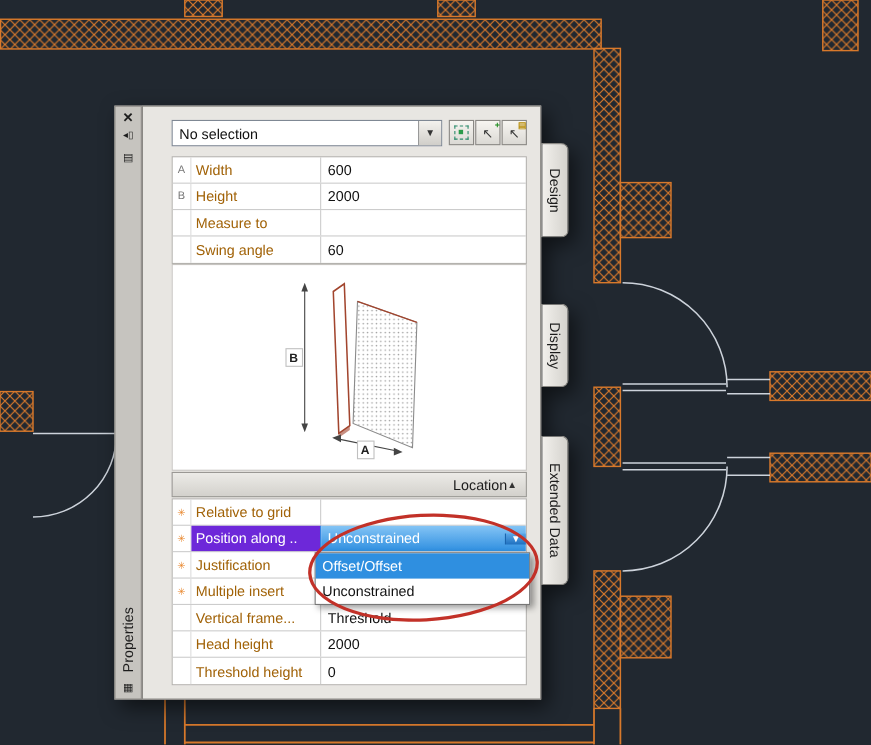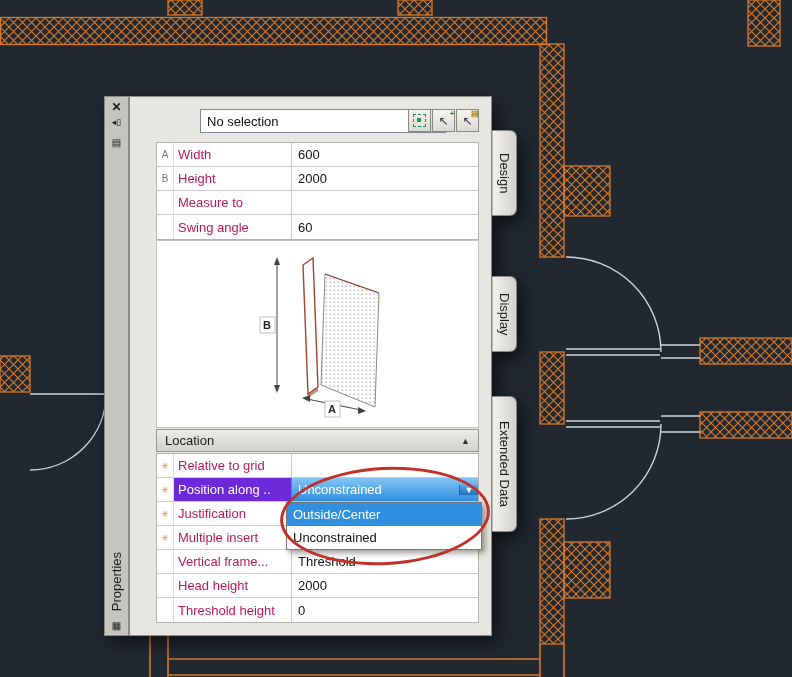--- a/index.html
+++ b/index.html
@@ -13,21 +13,21 @@
   .strip{position:absolute;left:0;top:0;width:25px;height:540px;background:#c6c4bf;
          border:1px solid #8a8884;box-sizing:border-box;}
   .sicon{position:absolute;left:0;width:23px;text-align:center;color:#1c1c1c;cursor:pointer;}
   .vtitle{position:absolute;bottom:24px;left:0;width:23px;display:flex;justify-content:center;}
   .vtitle span{writing-mode:vertical-rl;transform:rotate(180deg);font-size:13px;color:#1c1c1c;}
 
   .panel{position:absolute;left:25px;top:0;width:363px;height:540px;background:#e8e6e2;
          border:1px solid #8a8884;box-sizing:border-box;}
 
   .combo{position:absolute;left:26px;top:12px;width:246px;height:24px;background:#fff;
-         border:1px solid #7f8894;box-sizing:border-box;display:flex;align-items:center;margin-left:44px;}
+         border:1px solid #7f8894;box-sizing:border-box;display:flex;align-items:center;}
   .combo .val{flex:1;padding-left:6px;font-size:13px;color:#111;}
   .combo .btn{width:20px;height:100%;background:linear-gradient(#f4f2ee,#d0cec9);
          border-left:1px solid #999;display:flex;align-items:center;justify-content:center;
          font-size:9px;color:#333;}
 
   .tbtn{position:absolute;top:12px;width:23px;height:23px;background:linear-gradient(#f7f5f1,#dbd9d4);
         border:1px solid #8a8884;box-sizing:border-box;display:flex;align-items:center;justify-content:center;}
   .pickbox{width:11px;height:11px;border:1px dashed #2a8a6a;position:relative;}
   .pickbox i{position:absolute;left:3px;top:3px;width:4px;height:4px;background:#2a9a4a;}
   .tglyph{font-size:12px;color:#333;position:relative;line-height:1;}
@@ -36,34 +36,34 @@
 
   .grid1,.grid2{position:absolute;left:26px;width:323px;background:#fff;
         border:1px solid #b4b2ae;box-sizing:border-box;}
   .grid1{top:45px;} .grid2{top:356px;}
   .grow{display:flex;height:24px;border-bottom:1px solid #ccc;align-items:stretch;font-size:13px;box-sizing:border-box;}
   .grow:last-child{border-bottom:none;}
   .ck{width:16px;display:flex;align-items:center;justify-content:center;color:#777;
       font-size:10px;border-right:1px solid #ddd;}
   .cs{width:16px;display:flex;align-items:center;justify-content:center;color:#e8862c;
       font-size:9px;border-right:1px solid #ddd;}
-  .cl{width:113px;padding-left:4px;display:flex;align-items:center;border-right:1px solid #ccc;color:#be185d;}
+  .cl{width:113px;padding-left:4px;display:flex;align-items:center;border-right:1px solid #ccc;color:#a16207;}
   .cv{flex:1;padding-left:6px;display:flex;align-items:center;color:#111;}
   .cl.sel{background:#6d28d9;color:#fff;border-right-color:#2f8fe0;}
   .cv.ddopen{padding:0;background:linear-gradient(#84c4f5,#2f8fe0);color:#fff;}
   .cv.ddopen .val{flex:1;padding-left:6px;display:flex;align-items:center;}
   .cv.ddopen .ddbtn{width:18px;background:linear-gradient(#5aa7e8,#1f70bf);
       border-left:1px solid #1b65ae;color:#fff;font-size:9px;display:flex;align-items:center;justify-content:center;}
 
   .imgbox{position:absolute;left:26px;top:143px;width:323px;height:188px;background:#fff;
       border:1px solid #c6c4c0;box-sizing:border-box;}
 
   .lochdr{position:absolute;left:26px;top:332px;width:323px;height:23px;box-sizing:border-box;
       background:linear-gradient(#ecebe7,#d3d1cc);border:1px solid #9a9894;display:flex;
-      align-items:center;padding:0 8px;font-size:13px;color:#1c1c1c;}
+      align-items:center;padding:0 8px;font-size:13px;color:#1c1c1c;text-align:right;}
   .lochdr .t{flex:1;}
   .lochdr .arr{font-size:9px;color:#333;}
 
   .droplist{position:absolute;left:156px;top:405px;width:194px;background:#fff;
       border:1px solid #777;box-shadow:3px 3px 6px rgba(0,0,0,.4);z-index:8;}
   .ditem{height:23px;display:flex;align-items:center;padding-left:6px;font-size:13px;color:#111;}
   .ditem.sel{background:#2f8fe0;color:#fff;}
 
   .redring{position:absolute;left:150px;top:370px;width:204px;height:92px;
       border:3px solid #c23128;border-radius:50%;transform:rotate(-3deg);
@@ -251,21 +251,21 @@
           <div class="cv">2000</div>
         </div>
         <div class="grow">
           <div class="cs"></div>
           <div class="cl">Threshold height</div>
           <div class="cv">0</div>
         </div>
       </div>
 
       <div class="droplist">
-        <div class="ditem sel">Outside/Center</div>
+        <div class="ditem sel">Offset/Offset</div>
         <div class="ditem">Unconstrained</div>
       </div>
 
       <div class="redring"></div>
     </div>
 
     <div class="tabs">
       <div class="tab tab-design">
         <span>Design</span>
       </div>

